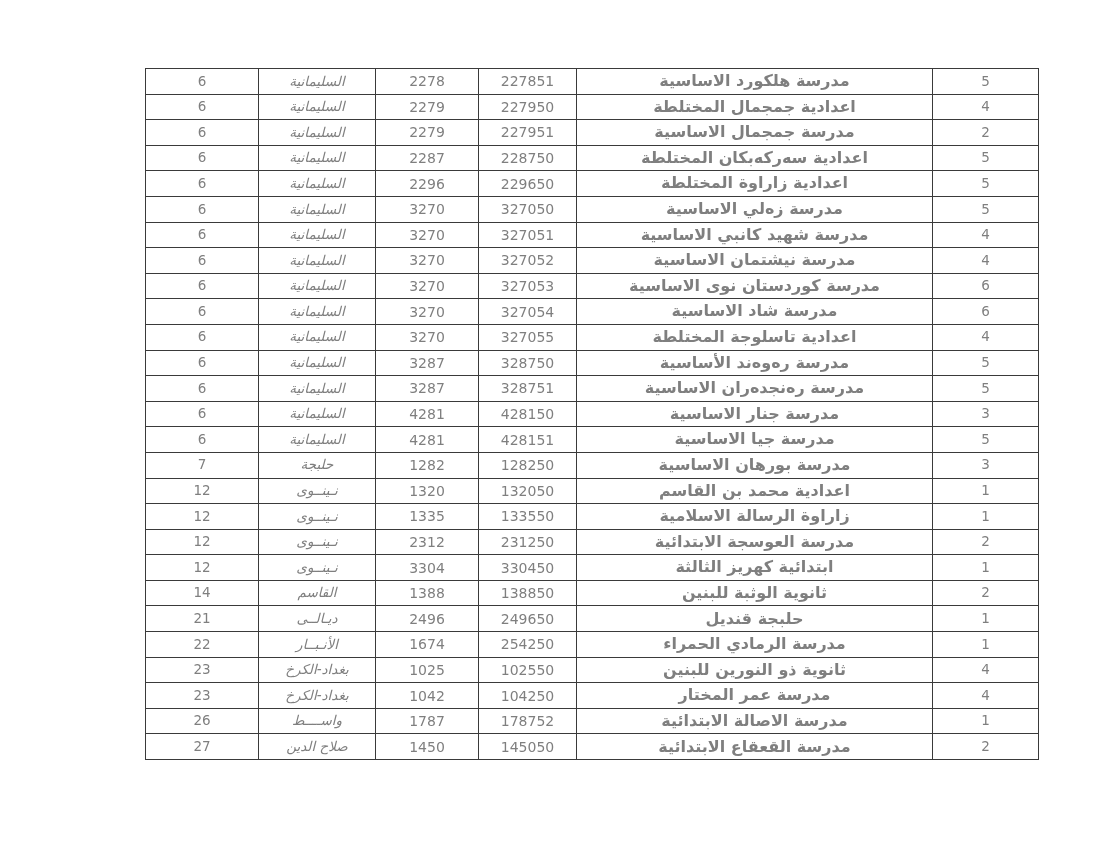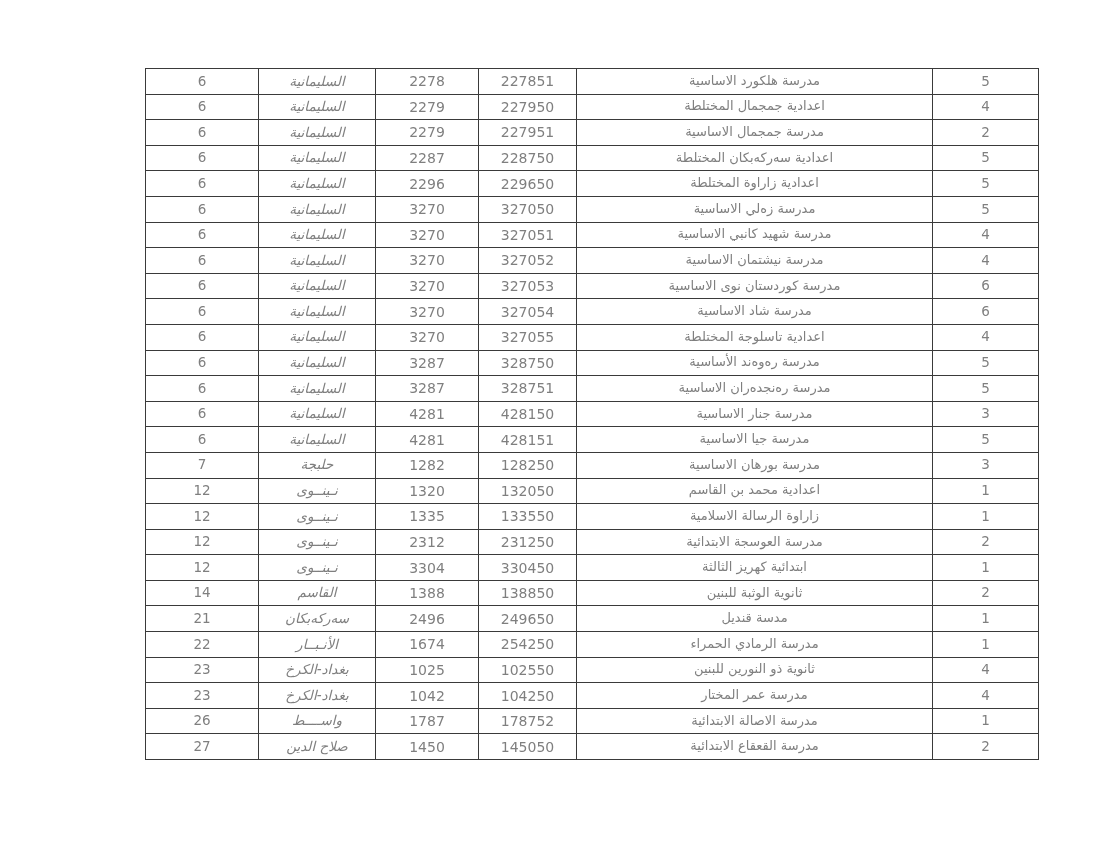--- a/index.html
+++ b/index.html
@@ -45,21 +45,22 @@
     vertical-align: middle;
     color: #7f7f7f;
     font-size: 13.5px;
     line-height: 1.15;
     white-space: nowrap;
     overflow: hidden;
     background: #ffffff;
   }
 
   table.schools td.cell-name {
-    font-size: 13px;
+    font-size: 16px;
+    font-weight: bold;
   }
   table.schools td.cell-prov {
     font-size: 13.5px;
     font-style: italic;
   }
   table.schools td.cell-num,
   table.schools td.cell-count {
     font-family: "DejaVu Sans", "Liberation Sans", sans-serif;
     direction: ltr;
     font-size: 13.5px;
@@ -252,24 +253,24 @@
         <tr>
           <td class="cell-count">2</td>
           <td class="cell-name">ثانوية الوثبة للبنين</td>
           <td class="cell-code6">138850</td>
           <td class="cell-code4">1388</td>
           <td class="cell-prov">القاسم</td>
           <td class="cell-num">14</td>
         </tr>
         <tr>
           <td class="cell-count">1</td>
-          <td class="cell-name">مدسة قنديل</td>
+          <td class="cell-name">حلبجة قنديل</td>
           <td class="cell-code6">249650</td>
           <td class="cell-code4">2496</td>
-          <td class="cell-prov">سەركەبكان</td>
+          <td class="cell-prov">ديـالــى</td>
           <td class="cell-num">21</td>
         </tr>
         <tr>
           <td class="cell-count">1</td>
           <td class="cell-name">مدرسة الرمادي الحمراء</td>
           <td class="cell-code6">254250</td>
           <td class="cell-code4">1674</td>
           <td class="cell-prov">الأنـبــار</td>
           <td class="cell-num">22</td>
         </tr>

